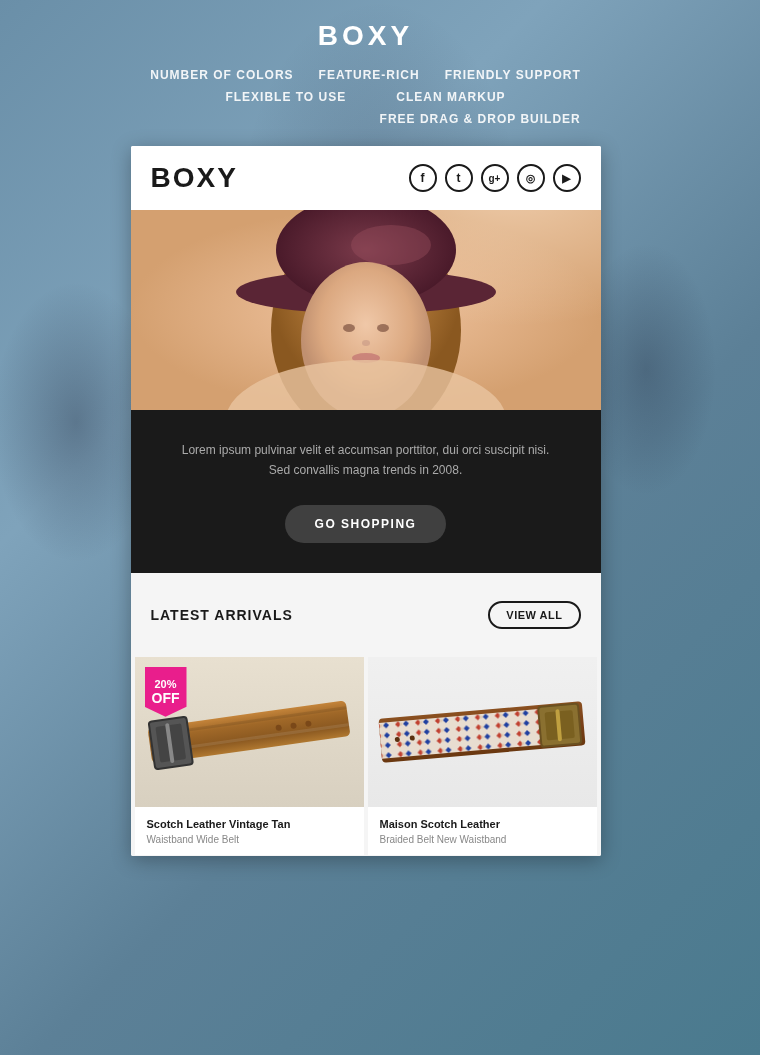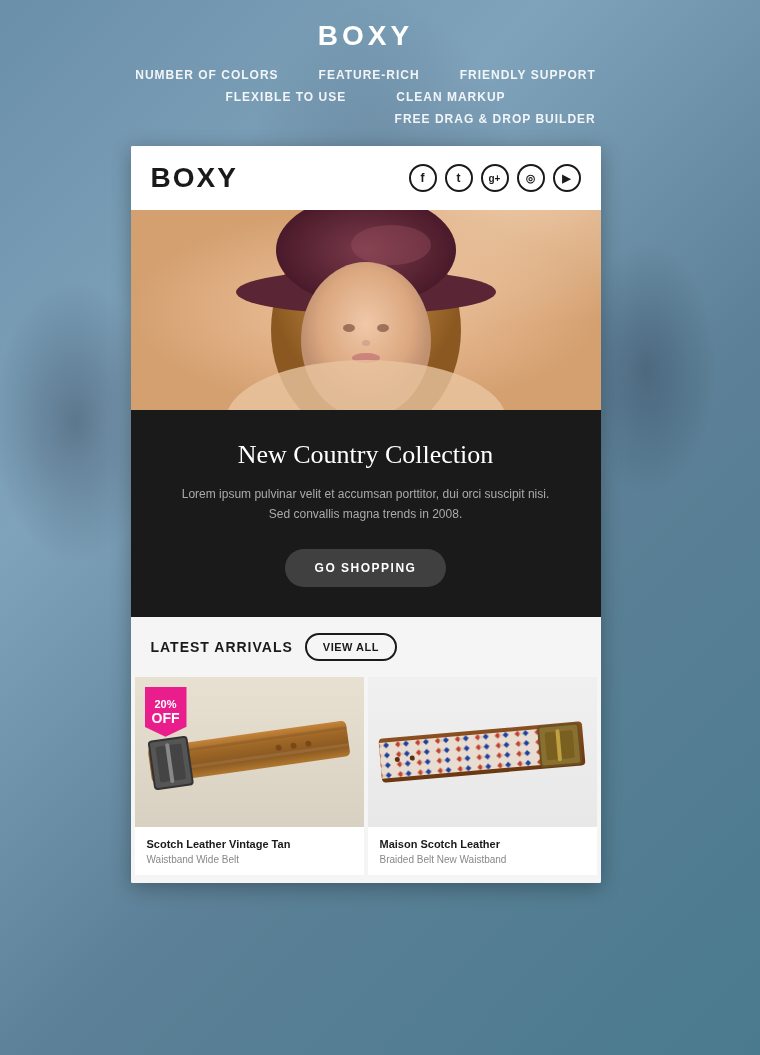--- a/index.html
+++ b/index.html
@@ -53,21 +53,21 @@
       font-size: 28px;
       font-weight: 900;
       letter-spacing: 4px;
       text-transform: uppercase;
       margin-bottom: 16px;
     }
 
     .features-row {
       display: flex;
       justify-content: center;
-      gap: 40px;
+      gap: 25px;
       margin-bottom: 8px;
       flex-wrap: wrap;
     }
 
     .feature-item {
       color: #fff;
       font-size: 12px;
       font-weight: 600;
       letter-spacing: 1px;
       text-transform: uppercase;
@@ -175,24 +175,24 @@
       font-size: 12px;
       font-weight: 700;
       letter-spacing: 1.5px;
       text-transform: uppercase;
       cursor: pointer;
     }
 
     
     .section-header {
       background: #f5f5f5;
-      padding: 16px 20px;
-      display: flex;
-      align-items: center;
-      justify-content: flex-start;
+      padding: 28px 20px;
+      display: flex;
+      align-items: center;
+      justify-content: space-between;
       gap: 12px;
     }
 
     .section-title {
       font-size: 14px;
       font-weight: 800;
       letter-spacing: 1px;
       text-transform: uppercase;
       color: #1a1a1a;
     }
@@ -207,21 +207,21 @@
       letter-spacing: 0.5px;
       cursor: pointer;
       color: #1a1a1a;
     }
 
     
     .products-grid {
       background: #f5f5f5;
       display: flex;
       gap: 4px;
-      padding: 0 4px 8px;
+      padding: 0 4px 1px;
     }
 
     .product-card {
       flex: 1;
       background: #fff;
       overflow: hidden;
       position: relative;
     }
 
     .product-image {
@@ -377,21 +377,20 @@
 
         <ellipse cx="235" cy="148" rx="14" ry="5" fill="#c07070" opacity="0.7"></ellipse>
 
         <ellipse cx="235" cy="210" rx="140" ry="60" fill="#e8c4a0" opacity="0.8"></ellipse>
 
         <ellipse cx="260" cy="35" rx="40" ry="20" fill="#9a5060" opacity="0.4"></ellipse>
       </svg>
     </div>
 
     <div class="hero-text-block">
-      <h2 class="hero-title">New Country Collection</h2>
       <p class="hero-desc">Lorem ipsum pulvinar velit et accumsan porttitor, dui orci suscipit nisi. Sed convallis magna trends in 2008.</p>
       <button class="cta-button">GO SHOPPING</button>
     </div>
 
     <div class="section-header">
       <span class="section-title">LATEST ARRIVALS</span>
       <button class="view-all-btn">VIEW ALL</button>
     </div>
 
     <div class="products-grid">

